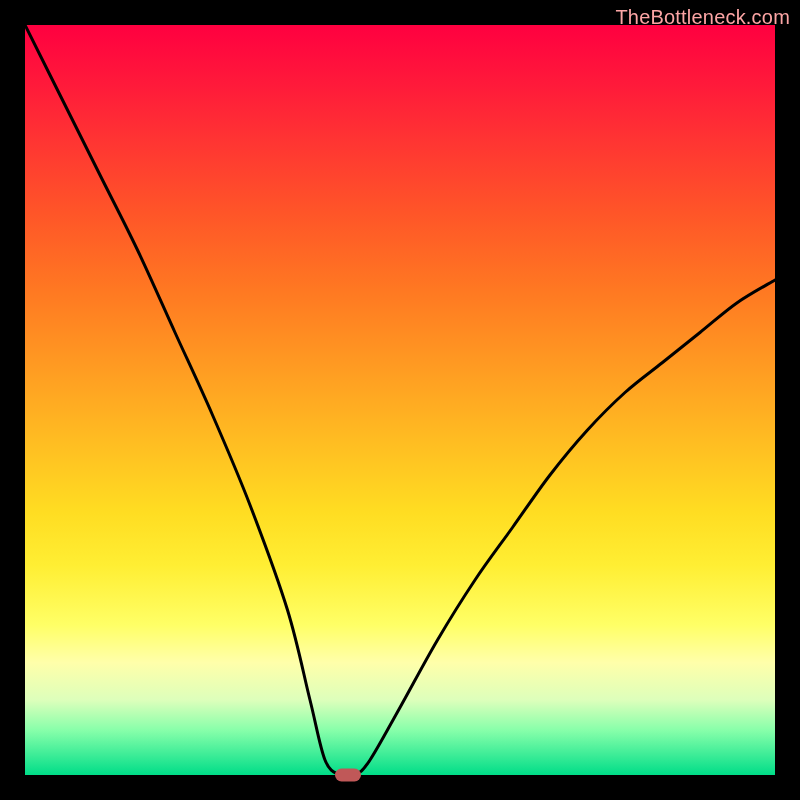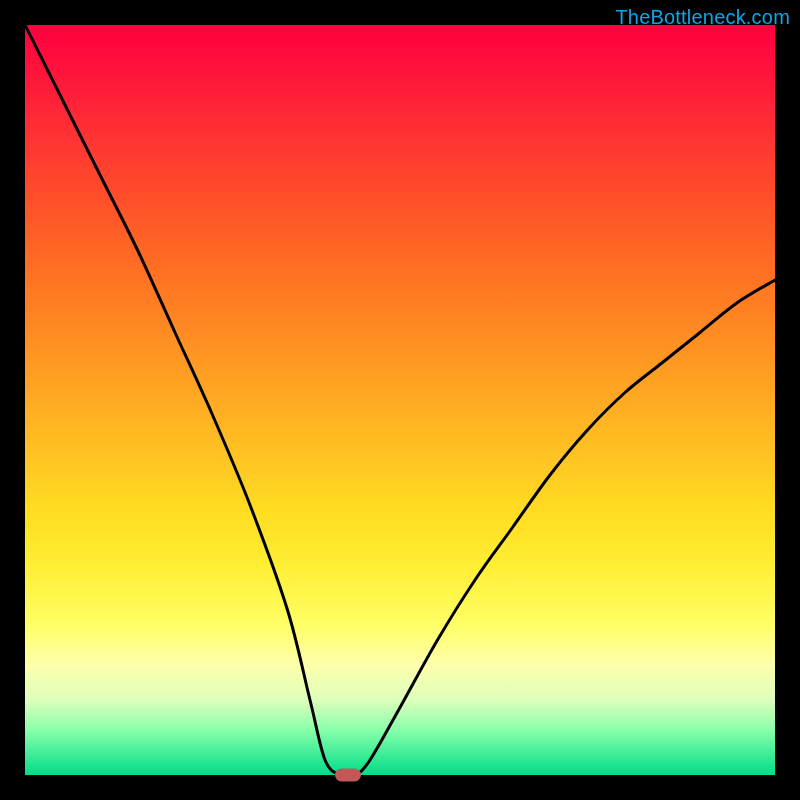--- a/index.html
+++ b/index.html
@@ -31,21 +31,21 @@
       #ddffbb 90%,
       #88ffaa 94%,
       #44ee99 97%,
       #00dd88 100%
     );
   }
   .watermark {
     position: absolute;
     top: 6px;
     right: 10px;
-    color: #0ea5e9;
+    color: #fca5a5;
     font-size: 20px;
     letter-spacing: 0.2px;
     z-index: 10;
   }
   .curve-svg {
     position: absolute;
     left: 0; top: 0;
     width: 100%; height: 100%;
     pointer-events: none;
   }

